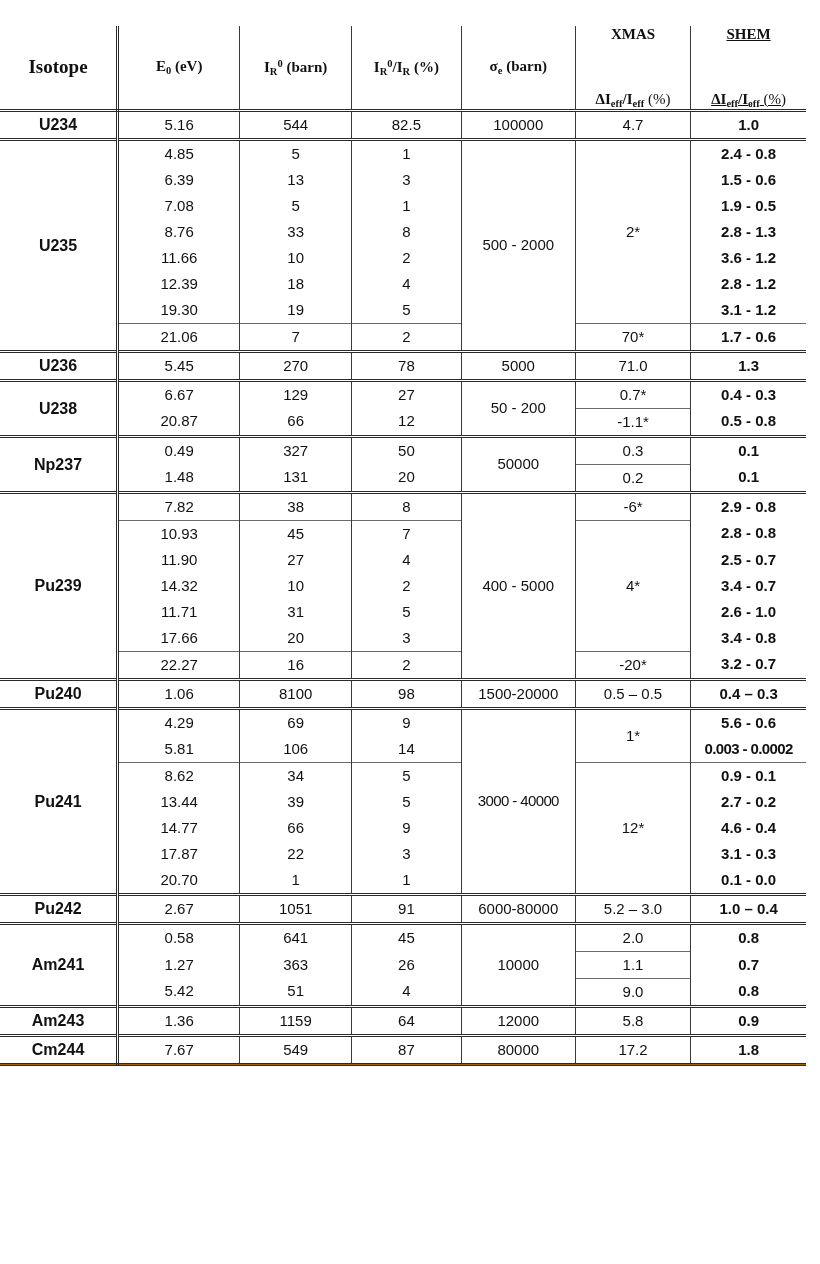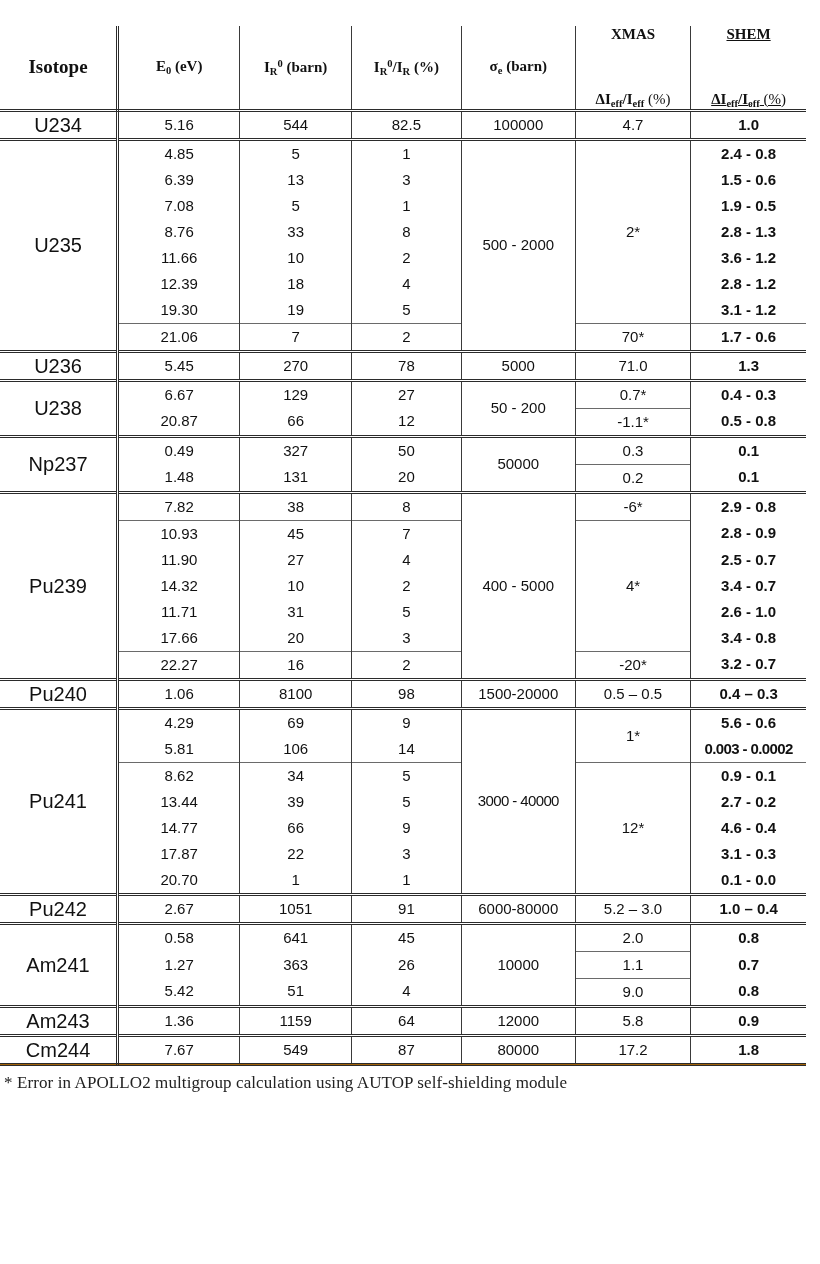--- a/index.html
+++ b/index.html
@@ -67,22 +67,22 @@
   .pct{font-weight:normal;}
 
   
   tbody td{
     font-family:"Liberation Sans", sans-serif;
     font-weight:normal;
     font-size:15.5px;
     height:26px;
   }
   tbody td.iso{
-    font-weight:normal;
-    font-size:20px;
+    font-weight:bold;
+    font-size:16px;
     border-left:none;
     border-right:3px double #2b2b2b;
   }
   tbody td.last{border-right:none;font-weight:bold;}
 
   
   tr.grp-top > td{ border-top:3px double #2b2b2b; }
   td.rule-top{ border-top:1.4px solid #6a6a6a;margin-top:20px; }
 
   td.shade{ background:#f0f0f0; }
@@ -250,21 +250,21 @@
           <td>8</td>
           <td rowspan="7" class="">400 - 5000</td>
           <td rowspan="1" class="">-6*</td>
           <td class="last">2.9 - 0.8</td>
         </tr>
         <tr>
           <td class="rule-top">10.93</td>
           <td class="rule-top">45</td>
           <td class="rule-top">7</td>
           <td rowspan="5" class="rule-top">4*</td>
-          <td class="last">2.8 - 0.9</td>
+          <td class="last">2.8 - 0.8</td>
         </tr>
         <tr>
           <td>11.90</td>
           <td>27</td>
           <td>4</td>
           <td class="last">2.5 - 0.7</td>
         </tr>
         <tr>
           <td>14.32</td>
           <td>10</td>
@@ -391,14 +391,13 @@
           <td>7.67</td>
           <td>549</td>
           <td>87</td>
           <td rowspan="1" class="">80000</td>
           <td rowspan="1" class="">17.2</td>
           <td class="last">1.8</td>
         </tr>
       </tbody>
   </table>
 
-  <div class="footnote">* Error in APOLLO2 multigroup calculation using AUTOP self-shielding module</div>
 </div>
 
 </body></html>

